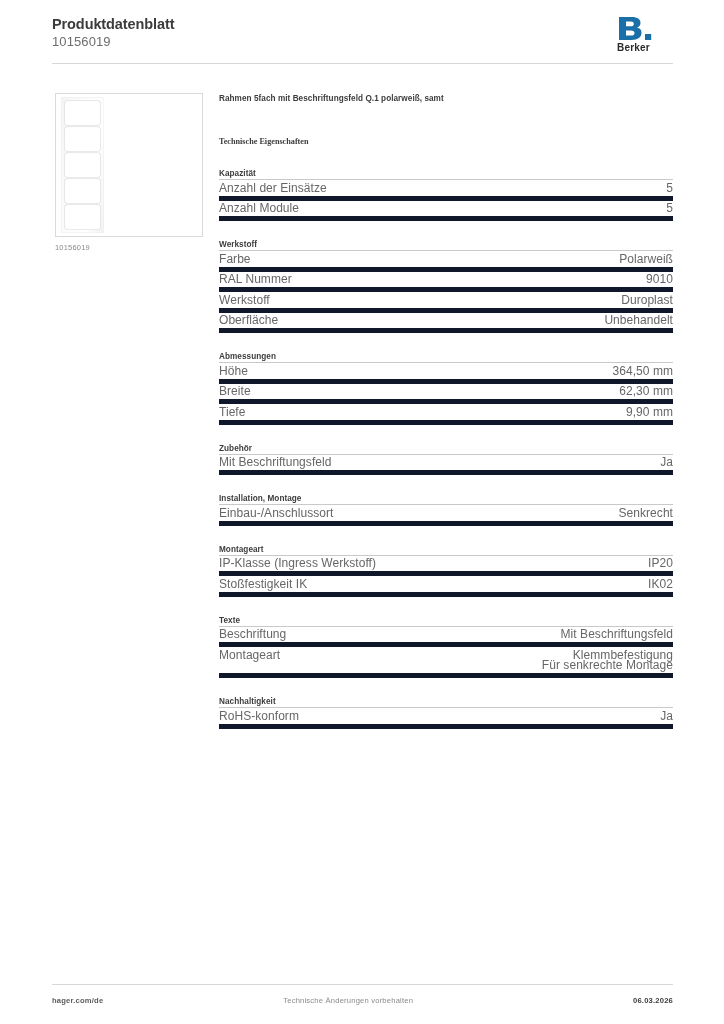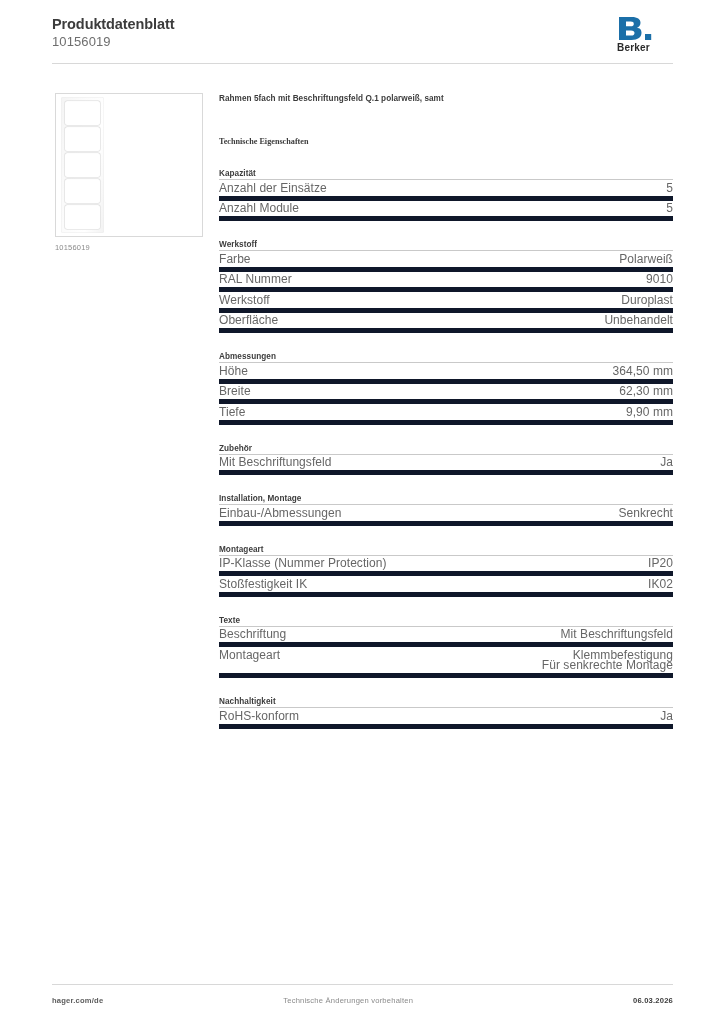--- a/index.html
+++ b/index.html
@@ -360,34 +360,34 @@
                 </td>
               </tr>
             </tbody>
           </table>
         </div>
         <div class="spec-group">
           <div class="group-title">Installation, Montage</div>
           <table class="spec-table">
             <tbody>
               <tr class="spec-row">
-                <td class="spec-label">Einbau-/Abmessungen</td>
+                <td class="spec-label">Einbau-/Anschlussort</td>
                 <td class="spec-value">
                   <span class="line">Senkrecht</span>
                 </td>
               </tr>
             </tbody>
           </table>
         </div>
         <div class="spec-group">
           <div class="group-title">Montageart</div>
           <table class="spec-table">
             <tbody>
               <tr class="spec-row">
-                <td class="spec-label">IP-Klasse (Nummer Protection)</td>
+                <td class="spec-label">IP-Klasse (Ingress Werkstoff)</td>
                 <td class="spec-value">
                   <span class="line">IP20</span>
                 </td>
               </tr>
               <tr class="spec-row">
                 <td class="spec-label">Stoßfestigkeit IK</td>
                 <td class="spec-value">
                   <span class="line">IK02</span>
                 </td>
               </tr>

